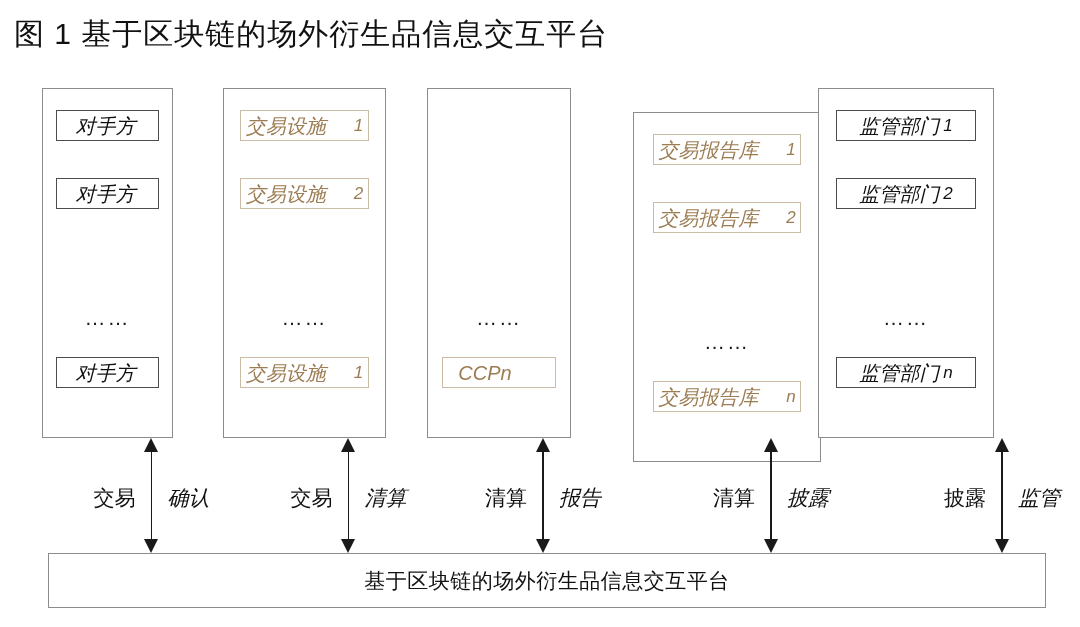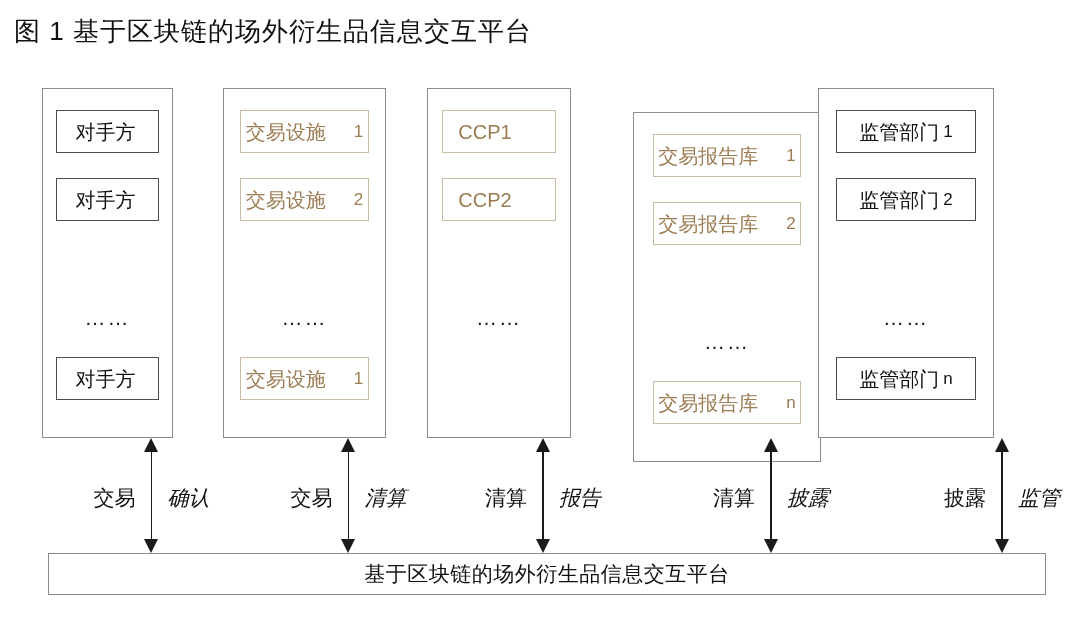--- a/index.html
+++ b/index.html
@@ -12,21 +12,21 @@
     position: relative;
     overflow: hidden;
     font-family: "Liberation Sans", "DejaVu Sans", sans-serif;
     color: #1a1a1a;
   }
 
   
   #figure-title {
     position: absolute;
     left: 14px; top: 14px;
-    font-size: 26px;
+    font-size: 30px;
     letter-spacing: 1px;
     color: #111111;
     white-space: nowrap;
   }
 
   
   #columns {
     position: absolute;
     left: 0; top: 88px;
     width: 1080px; height: 350px;
@@ -39,29 +39,30 @@
     background: #ffffff;
   }
   .col-inner {
     position: relative;
     width: 100%; height: 100%;
   }
   .node-box {
     position: absolute;
     left: 10%;
     width: 80%;
-    height: 43px;
+    height: 31px;
     border: 1.4px solid #7f7f7f;
     background: #ffffff;
     display: flex;
     align-items: center;
     justify-content: center;
     white-space: nowrap;
     font-size: 20px;
     line-height: 1;
+    font-style: italic;
   }
   .node-box.n1 { top: 21px; }
   .node-box.n2 { top: 89px; }
   .node-box.n3 { top: 268px; }
   .node-box .lbl { display: inline-block; }
   .node-box .num { font-size: 17px; padding-left: 4px; }
 
   
   .column.dark .node-box { border-color: #4d4d4d; color: #111111; }
   .column.tan  .node-box { border-color: #c9bba4; color: #9c7c52; gap: 24px; }
@@ -119,21 +120,21 @@
     display: flex;
     align-items: center;
   }
   .arrow-label .side.left  { justify-content: flex-end;   padding-right: 16px; }
   .arrow-label .side.right { justify-content: flex-start; padding-left: 16px; font-style: italic; }
 
   
   #platform-bar {
     position: absolute;
     left: 48px; top: 553px;
-    width: 998px; height: 42px;
+    width: 998px; height: 55px;
     border: 1.6px solid #8c8c8c;
     background: #ffffff;
     display: flex;
     align-items: center;
     justify-content: center;
     font-size: 21px;
     letter-spacing: 0.5px;
     color: #111111;
   }
 </style>
@@ -175,29 +176,25 @@
       <div class="ellipsis">……</div>
       <div class="node-box n3">
         <span class="lbl">交易设施</span>
           <span class="num">1</span>
       </div>
     </div>
   </div>
 
   <div class="column tan" style="left:427px;width:144px;">
     <div class="col-inner">
-      <div class="node-box n1">
-        <span class="lbl">CCP1</span>
-          <span class="num"></span>
-      </div>
-      <div class="node-box n2">
-        <span class="lbl">CCP2</span>
-          <span class="num"></span>
-      </div>
-      <div class="ellipsis">……</div>
+      <div class="ellipsis">……</div>
+      <div class="node-box n3">
+        <span class="lbl">CCPn</span>
+          <span class="num"></span>
+      </div>
     </div>
   </div>
 
   <div class="column tan" style="left:633px;width:188px;margin-top:24px;">
     <div class="col-inner">
       <div class="node-box n1">
         <span class="lbl">交易报告库</span>
           <span class="num">1</span>
       </div>
       <div class="node-box n2">

